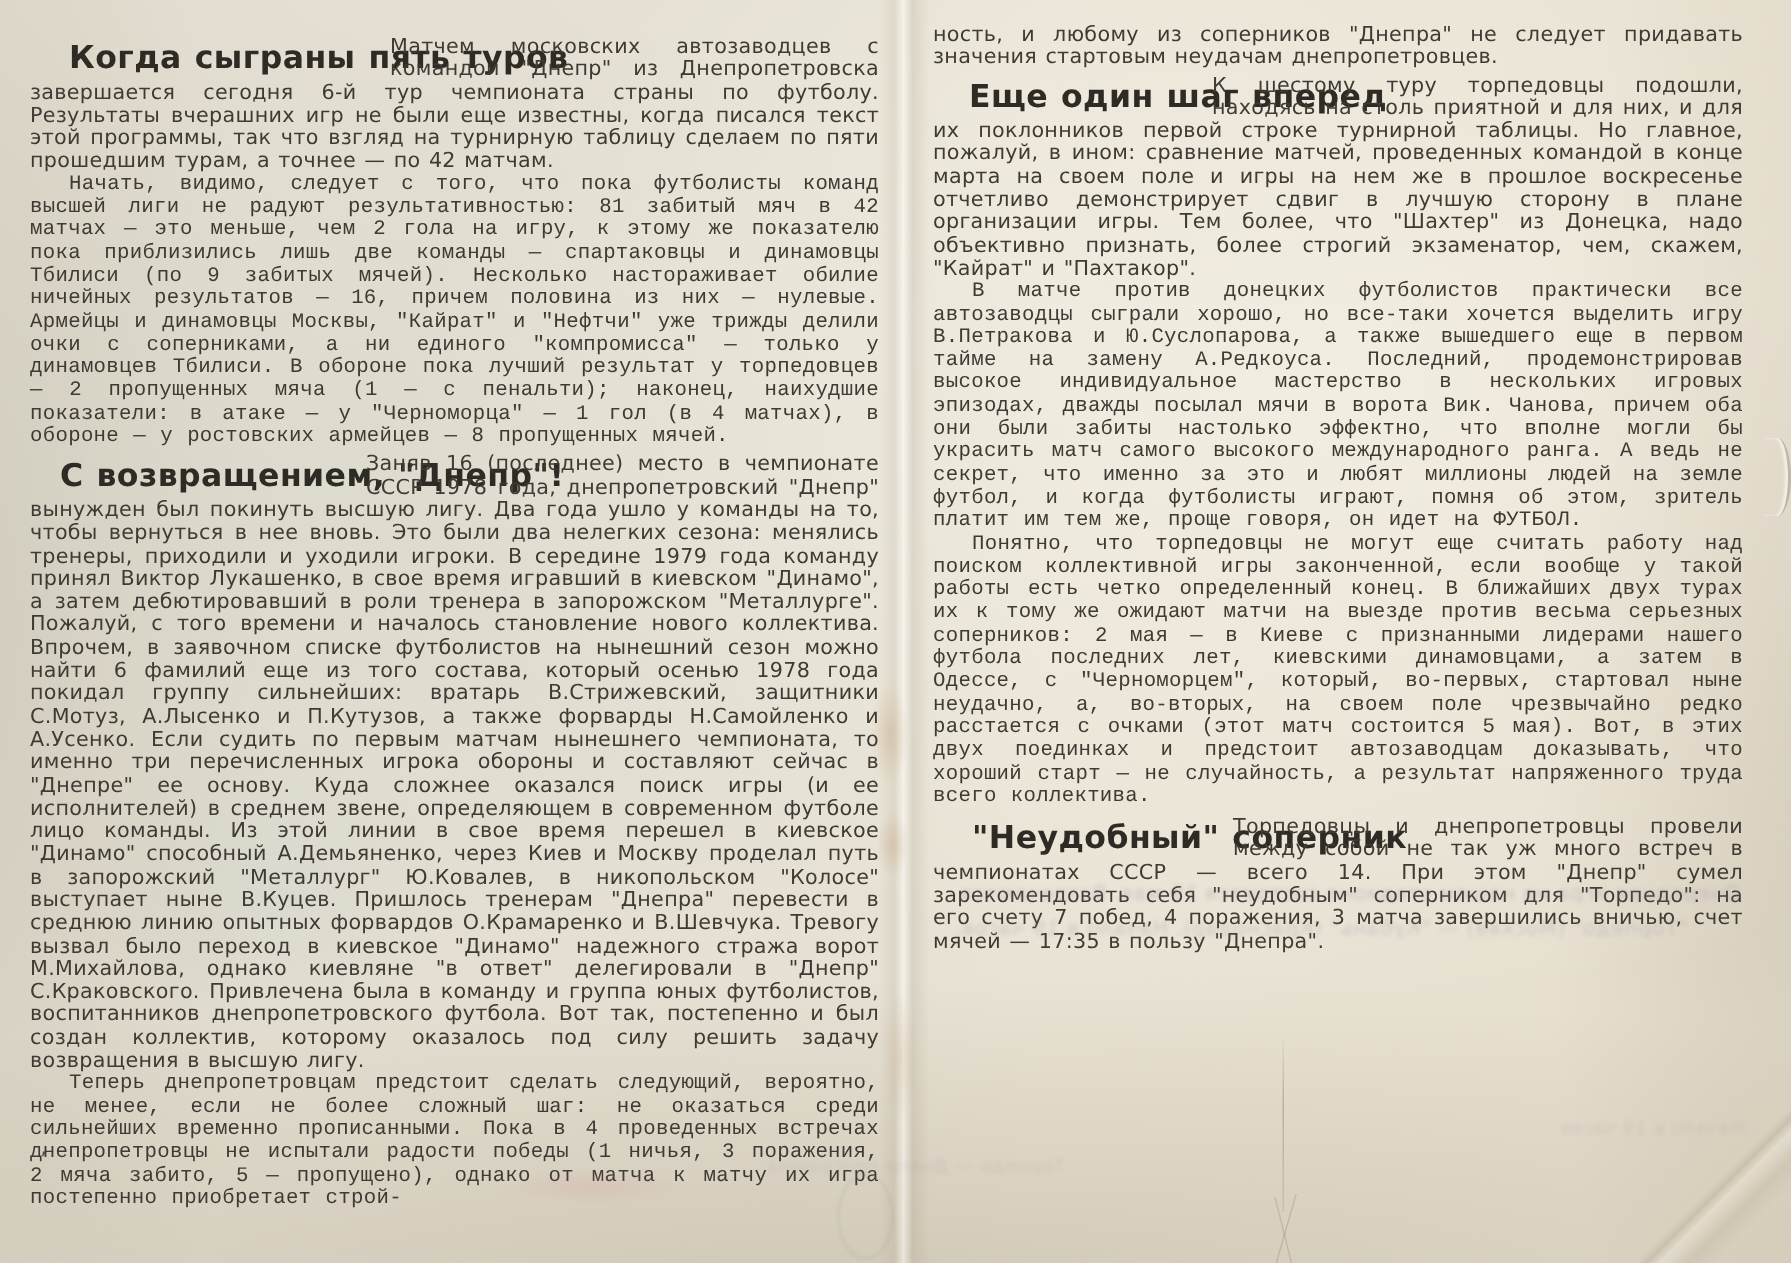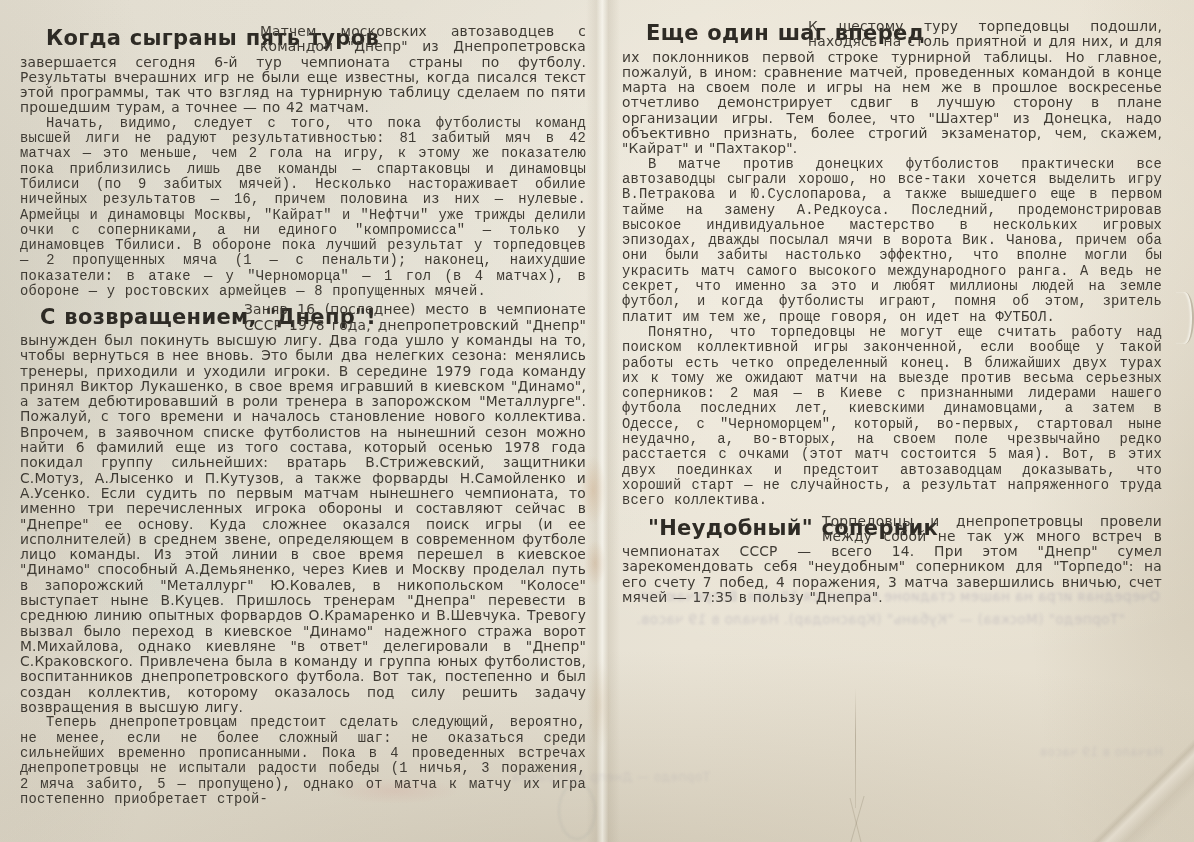--- a/index.html
+++ b/index.html
@@ -98,20 +98,23 @@
     </div>
     <div class="para ind">
       <span>Теперь днепропетровцам предстоит сделать следующий, вероятно, не менее, если не более сложный шаг: не оказаться среди сильнейших временно прописанными. Пока в 4 проведенных встречах днепропетровцы не испытали радости победы (1 ничья, 3 поражения, 2 мяча забито, 5 — пропущено), однако от матча к матчу их игра постепенно приобретает строй-</span>
     </div>
   </div>
 
   <span class="stray">,</span>
 
   <div class="col col-right">
 
+    <div class="para">
+      <span>ность, и любому из соперников "Днепра" не следует придавать значения стартовым неудачам днепропетровцев.</span>
+    </div>
 
     <div class="para gap4">
       <span class="runin runin-3">
         <span>Еще один шаг вперед</span>
       </span>
       <span>К шестому туру торпедовцы подошли, находясь на столь приятной и для них, и для их поклонников первой строке турнирной таблицы. Но главное, пожалуй, в ином: сравнение матчей, проведенных командой в конце марта на своем поле и игры на нем же в прошлое воскресенье отчетливо демонстрирует сдвиг в лучшую сторону в плане организации игры. Тем более, что "Шахтер" из Донецка, надо объективно признать, более строгий экзаменатор, чем, скажем, "Кайрат" и "Пахтакор".</span>
     </div>
     <div class="para ind">
       <span>В матче против донецких футболистов практически все автозаводцы сыграли хорошо, но все-таки хочется выделить игру В.Петракова и Ю.Суслопарова, а также вышедшего еще в первом тайме на замену А.Редкоуса. Последний, продемонстрировав высокое индивидуальное мастерство в нескольких игровых эпизодах, дважды посылал мячи в ворота Вик. Чанова, причем оба они были забиты настолько эффектно, что вполне могли бы украсить матч самого высокого международного ранга. А ведь не секрет, что именно за это и любят миллионы людей на земле футбол, и когда футболисты играют, помня об этом, зритель платит им тем же, проще говоря, он идет на ФУТБОЛ.</span>
     </div>

